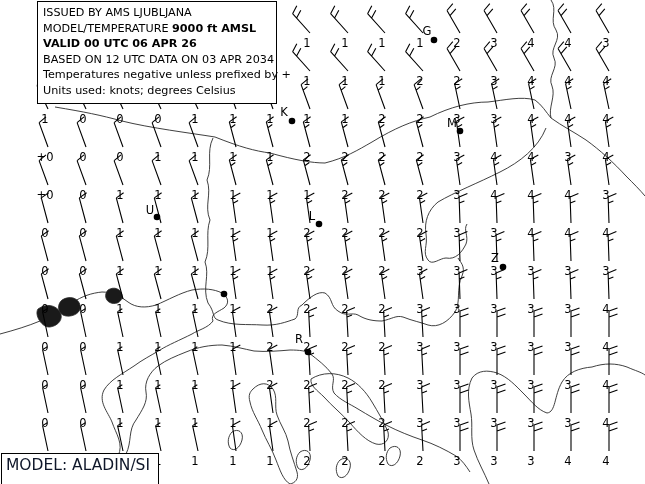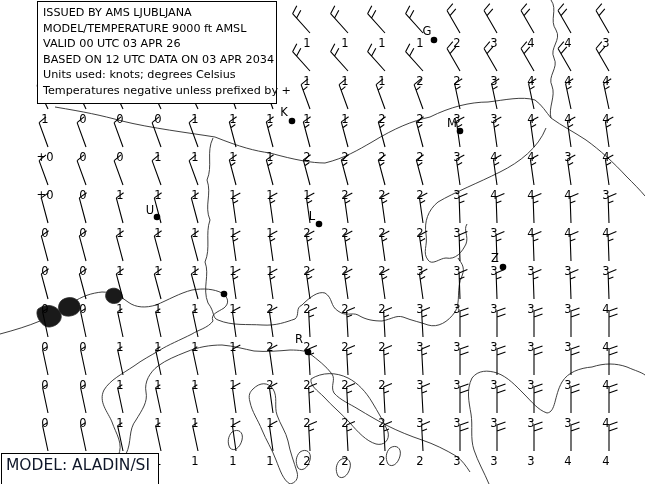--- a/index.html
+++ b/index.html
@@ -2,21 +2,21 @@
 <html><head>
 <meta charset="utf-8">
 <style>
   html,body{margin:0;padding:0;background:#ffffff;}
   .stage{position:relative;width:645px;height:484px;background:#ffffff;overflow:hidden;
          font-family:"DejaVu Sans","Liberation Sans",sans-serif;}
   #mapsvg{position:absolute;left:0;top:0;}
   .info-box{position:absolute;left:1px;top:1px;width:229px;background:#ffffff;
             border:1px solid #000;padding:3px 4px 4px 5px;z-index:5;margin-left:36px;}
   .info-line{display:block;font-size:11.2px;line-height:15.6px;color:#000;white-space:nowrap;}
-  .info-line b{font-weight:normal;}
+  .info-line b{font-weight:bold;}
   .model-box{position:absolute;left:1px;top:453px;background:#ffffff;border:1px solid #000;
              padding:2px 8px 16px 4px;font-size:15.5px;color:#0f172a;z-index:5;}
 </style>
 </head>
 <body>
 
 <div class="stage">
 
   <svg id="mapsvg" width="645" height="484" viewBox="0 0 645 484">
       <path d="M55,107 C85,112 100,115 122,121 C150,128 190,133 215,137 C240,147 255,151 270,153 C295,160 312,163 325,163 C345,158 358,150 372,142 C395,128 412,121 430,117 C450,107 470,102 488,102 C505,100 522,96 535,100 C542,105 546,112 551,118" fill="none" stroke="#2a2a2a" stroke-width="0.9"></path>
@@ -415,21 +415,21 @@
       <circle cx="503" cy="267" r="3.3" fill="#000000"></circle>
       <text x="495" y="262" text-anchor="middle" font-size="11.5" fill="#000000">Z</text>
       <circle cx="308" cy="352" r="3.3" fill="#000000"></circle>
       <text x="299" y="343" text-anchor="middle" font-size="11.5" fill="#000000">R</text>
       <circle cx="224" cy="294" r="3.3" fill="#000000"></circle>
     </svg>
 
   <div class="info-box">
       <span class="info-line"><span>ISSUED BY AMS LJUBLJANA</span></span>
       <span class="info-line"><span>MODEL/TEMPERATURE </span><b>9000 ft AMSL</b></span>
-      <span class="info-line"><b>VALID 00 UTC 03 APR 26</b></span>
+      <span class="info-line"><b>VALID 00 UTC 06 APR 26</b></span>
       <span class="info-line"><span>BASED ON 12 UTC DATA ON 03 APR 2034</span></span>
+      <span class="info-line"><span>Temperatures negative unless prefixed by +</span></span>
       <span class="info-line"><span>Units used: knots; degrees Celsius</span></span>
-      <span class="info-line"><span>Temperatures negative unless prefixed by +</span></span>
     </div>
 
   <div class="model-box">MODEL: ALADIN/SI</div>
 
 </div>
 
 </body></html>

